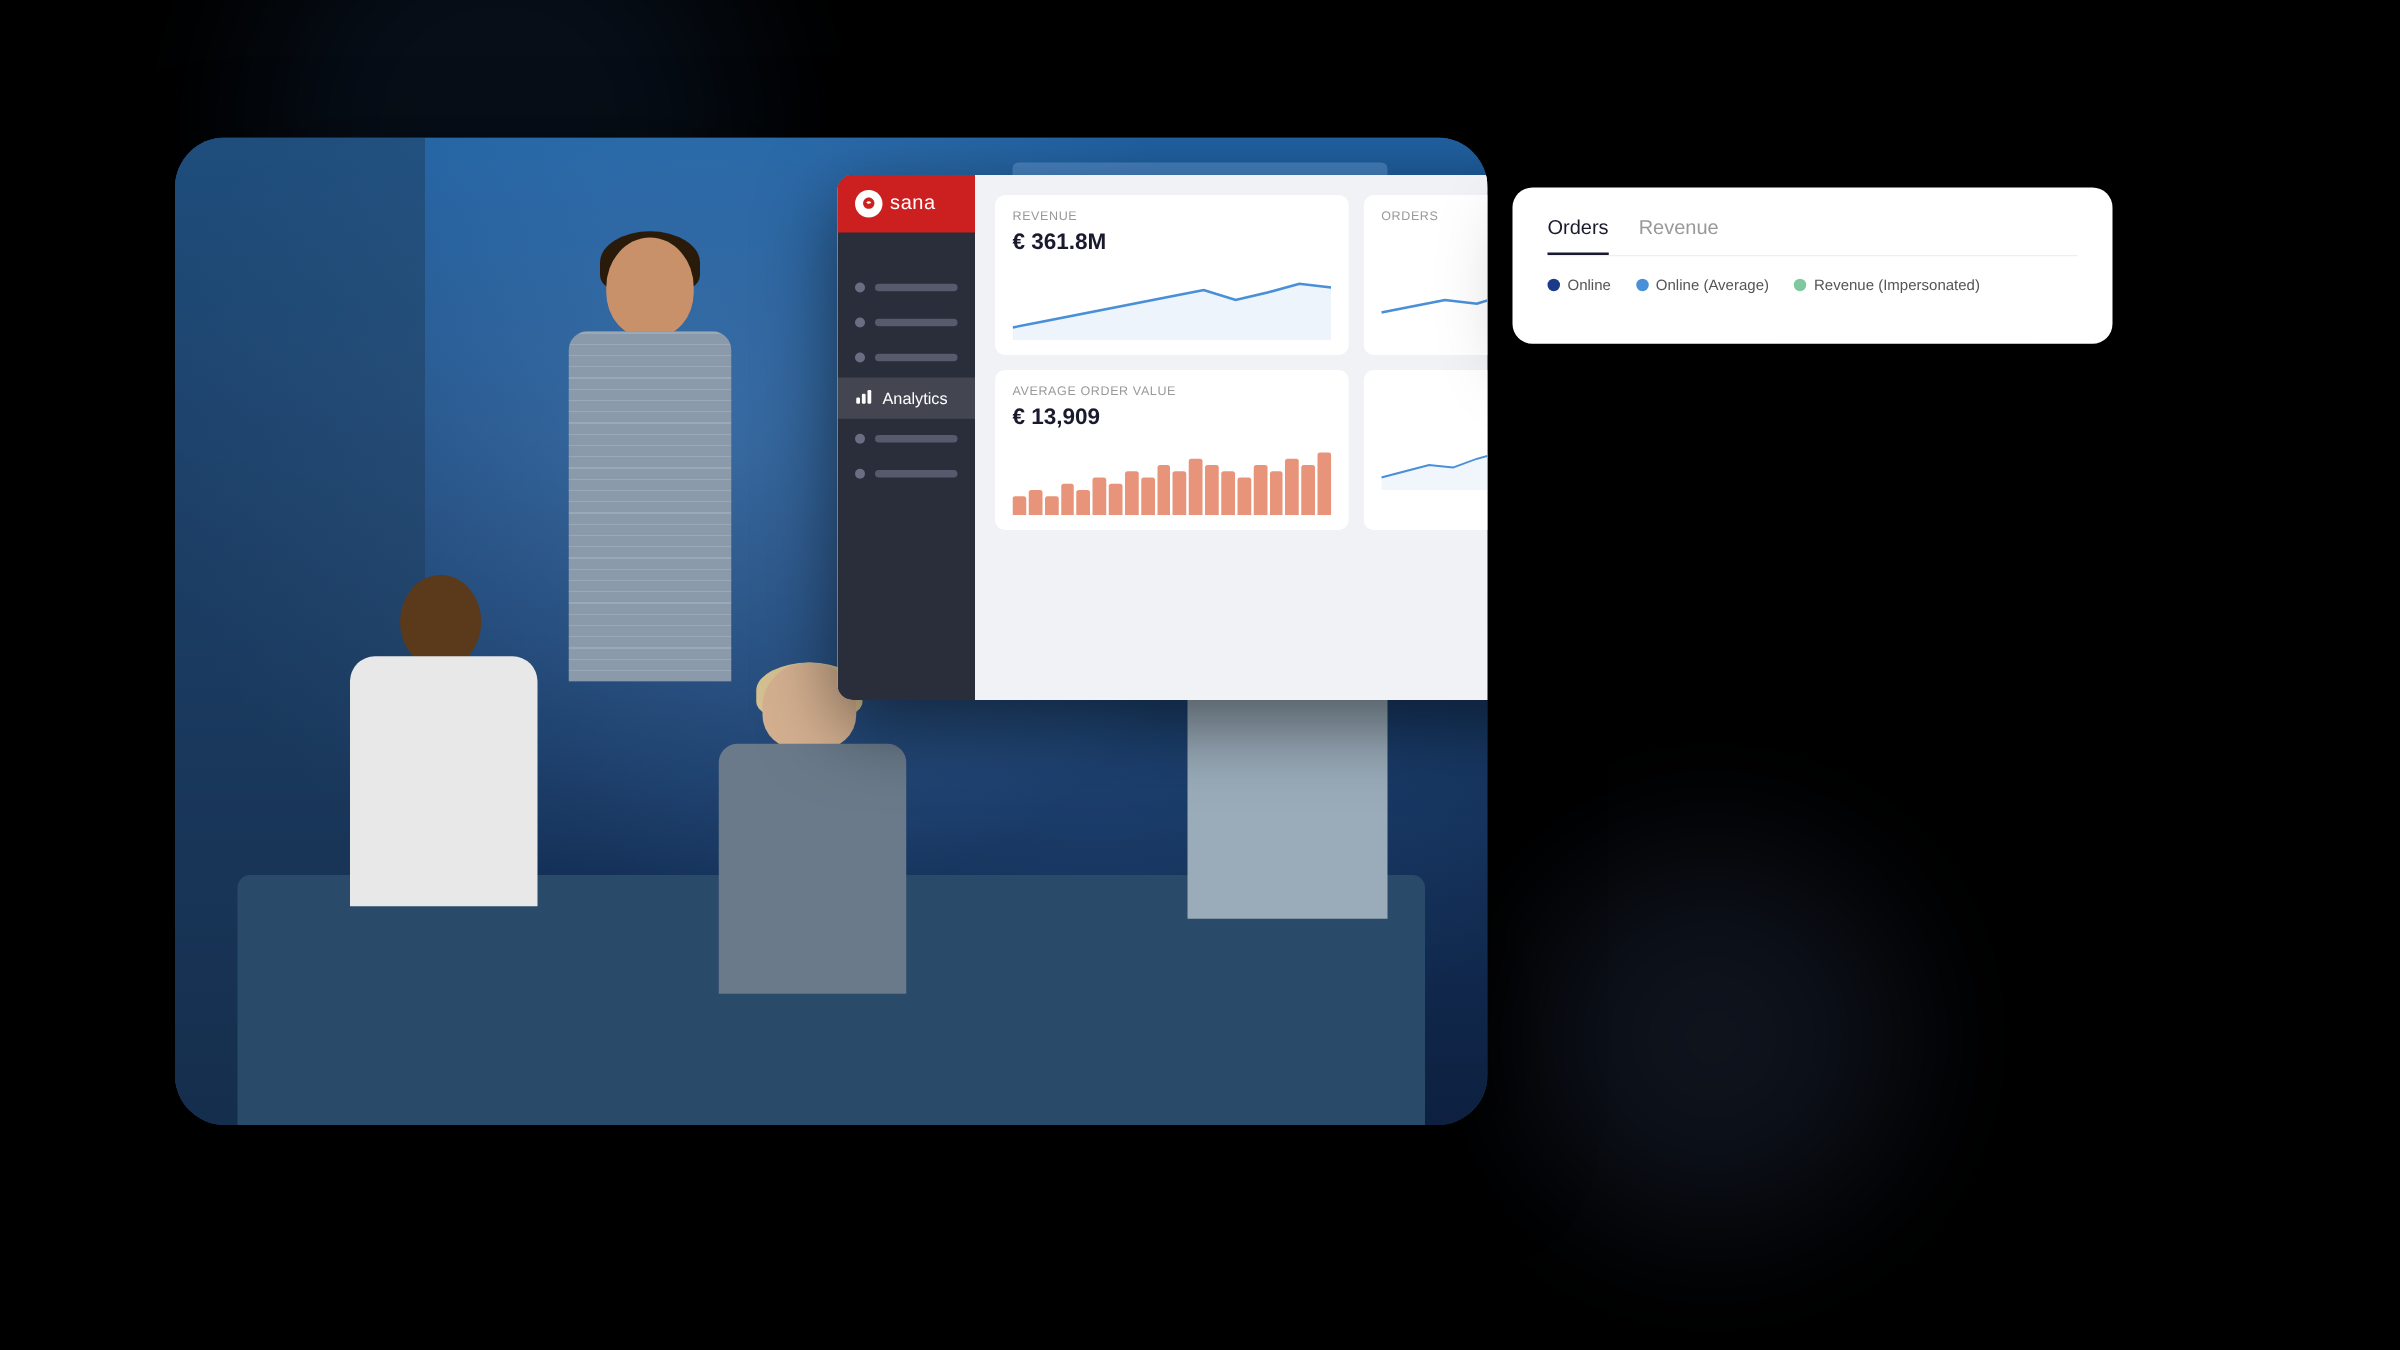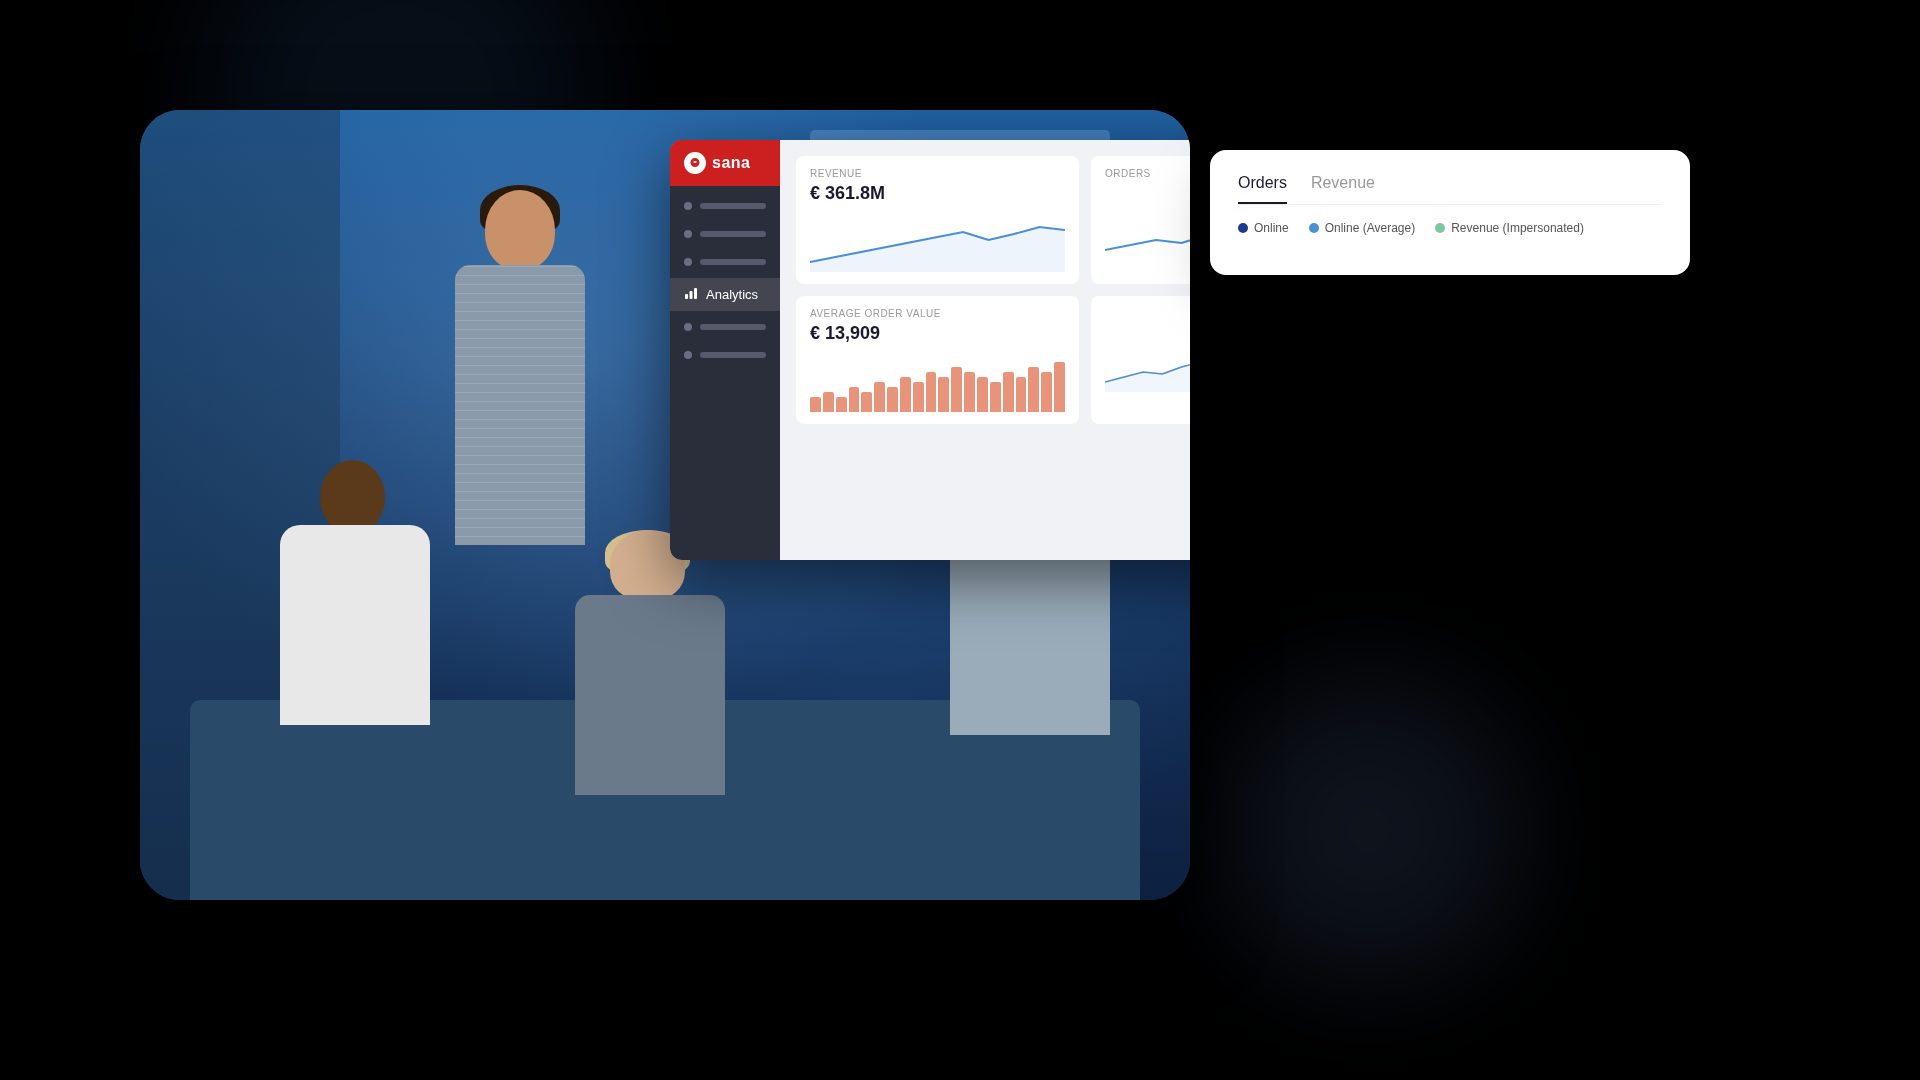--- a/index.html
+++ b/index.html
@@ -282,26 +282,26 @@
     }
 
     .sana-logo-icon svg {
       width: 14px;
       height: 14px;
     }
 
     .sana-logo-text {
       color: #fff;
       font-size: 16px;
-      font-weight: 700;
+      font-weight: 400;
       letter-spacing: 0.5px;
     }
 
     .sidebar-nav-items {
-      padding: 8px 0;
+      padding: 32px 0;
       width: 100%;
       display: flex;
       flex-direction: column;
       gap: 4px;
     }
 
     .sidebar-nav-item {
       width: 100%;
       padding: 8px 14px;
       display: flex;

